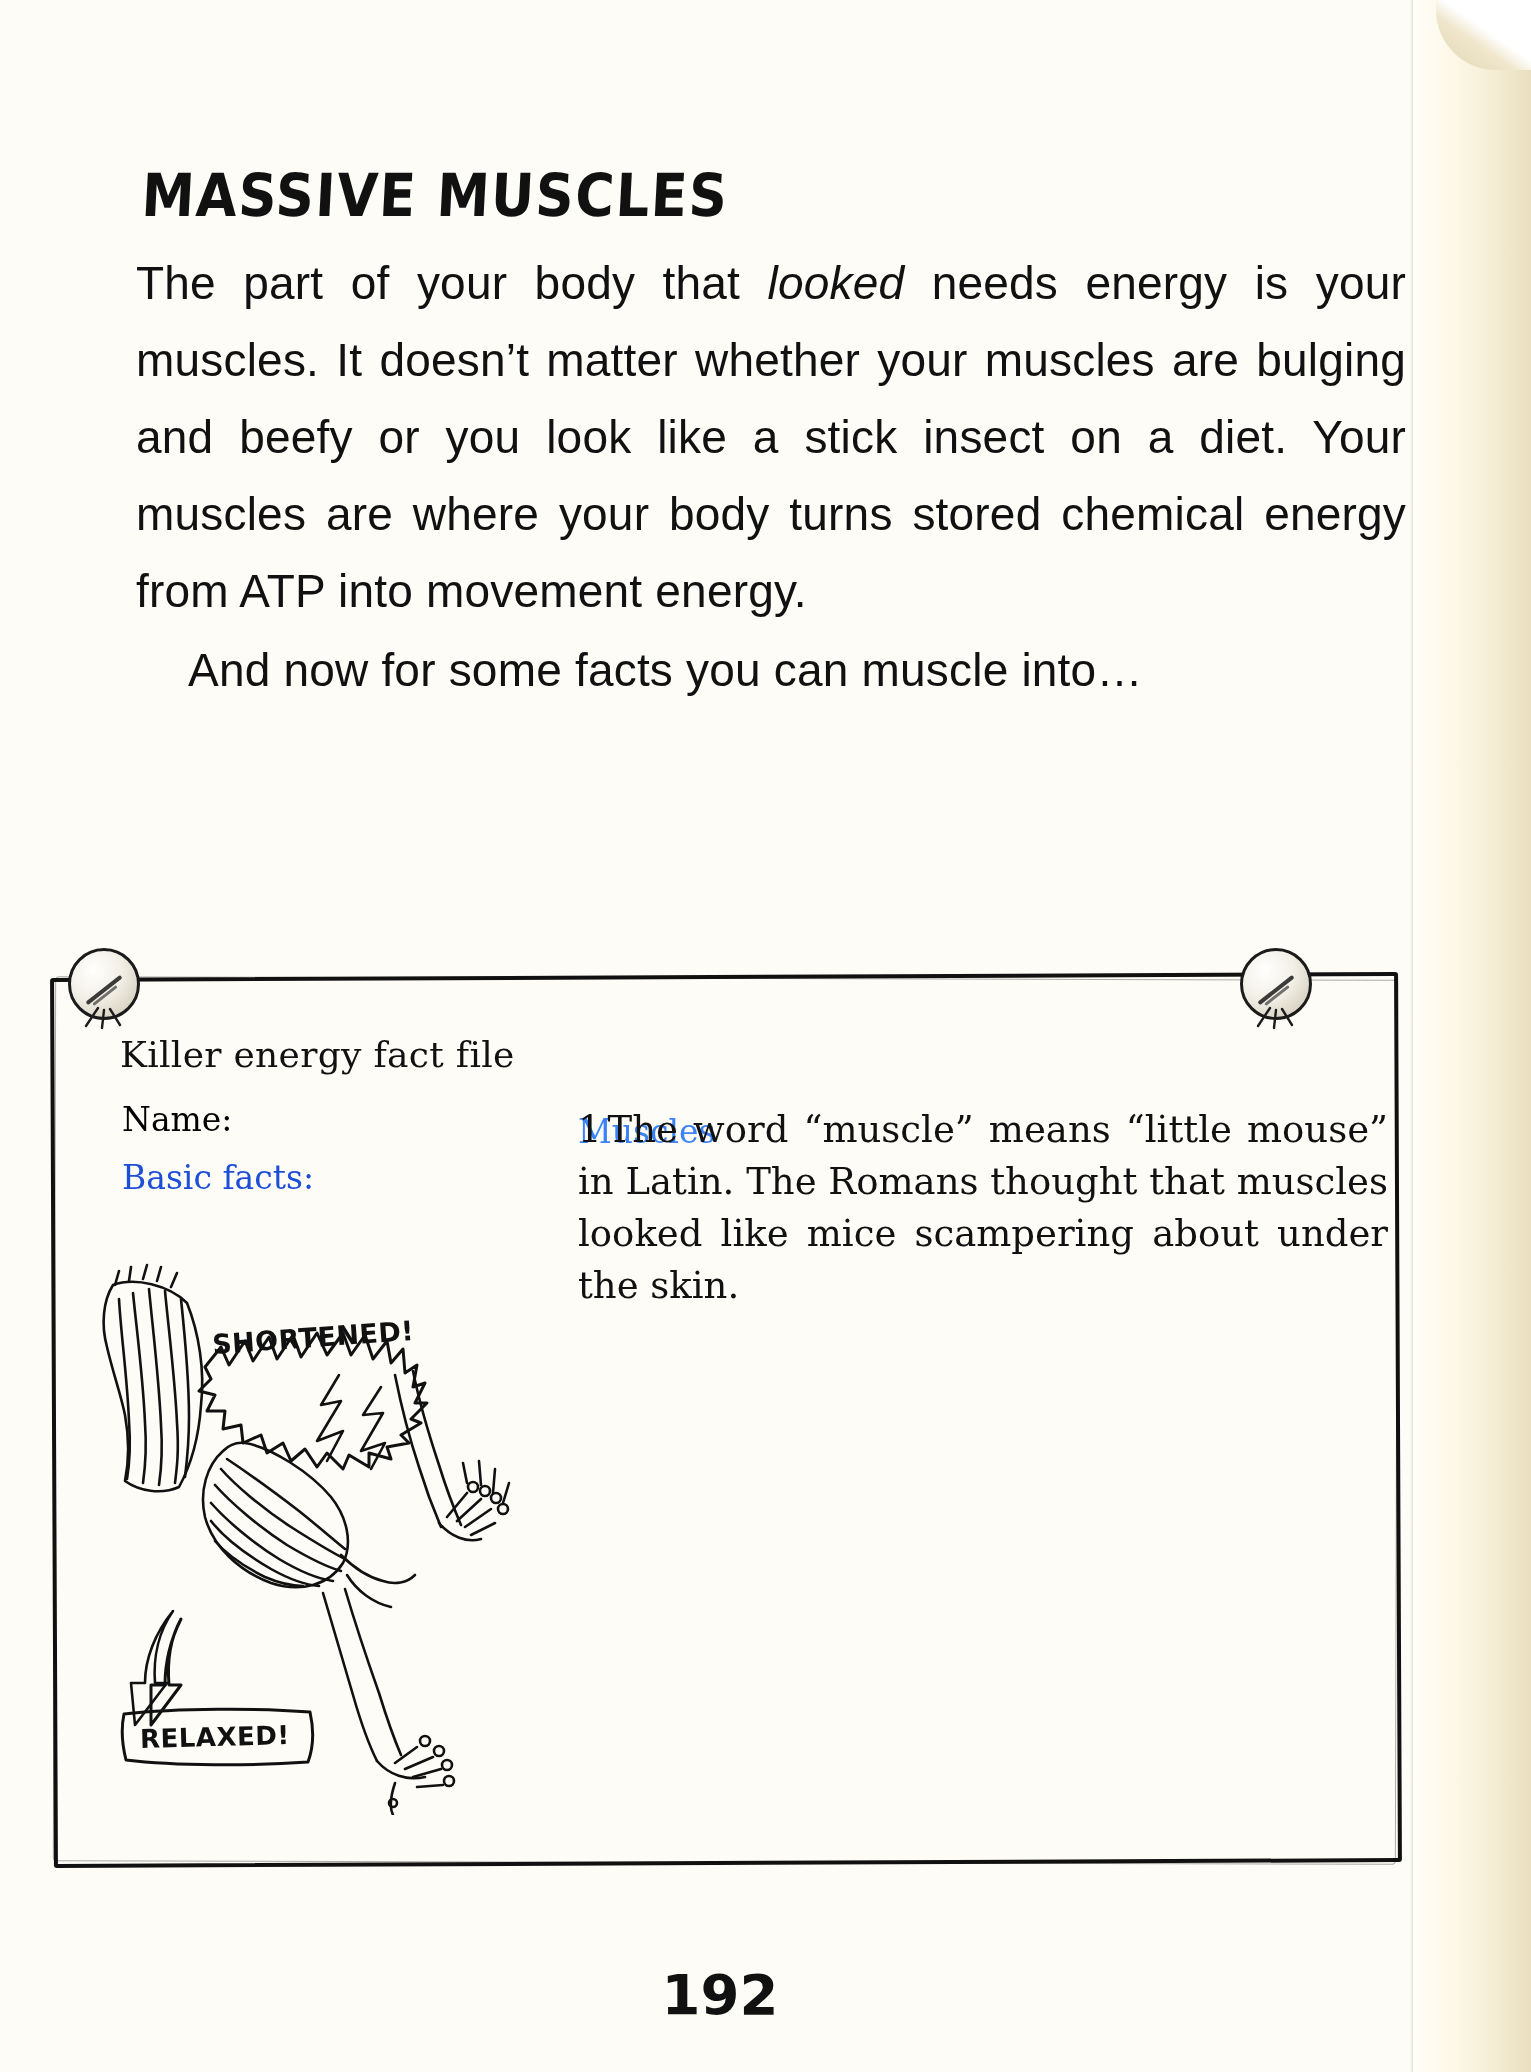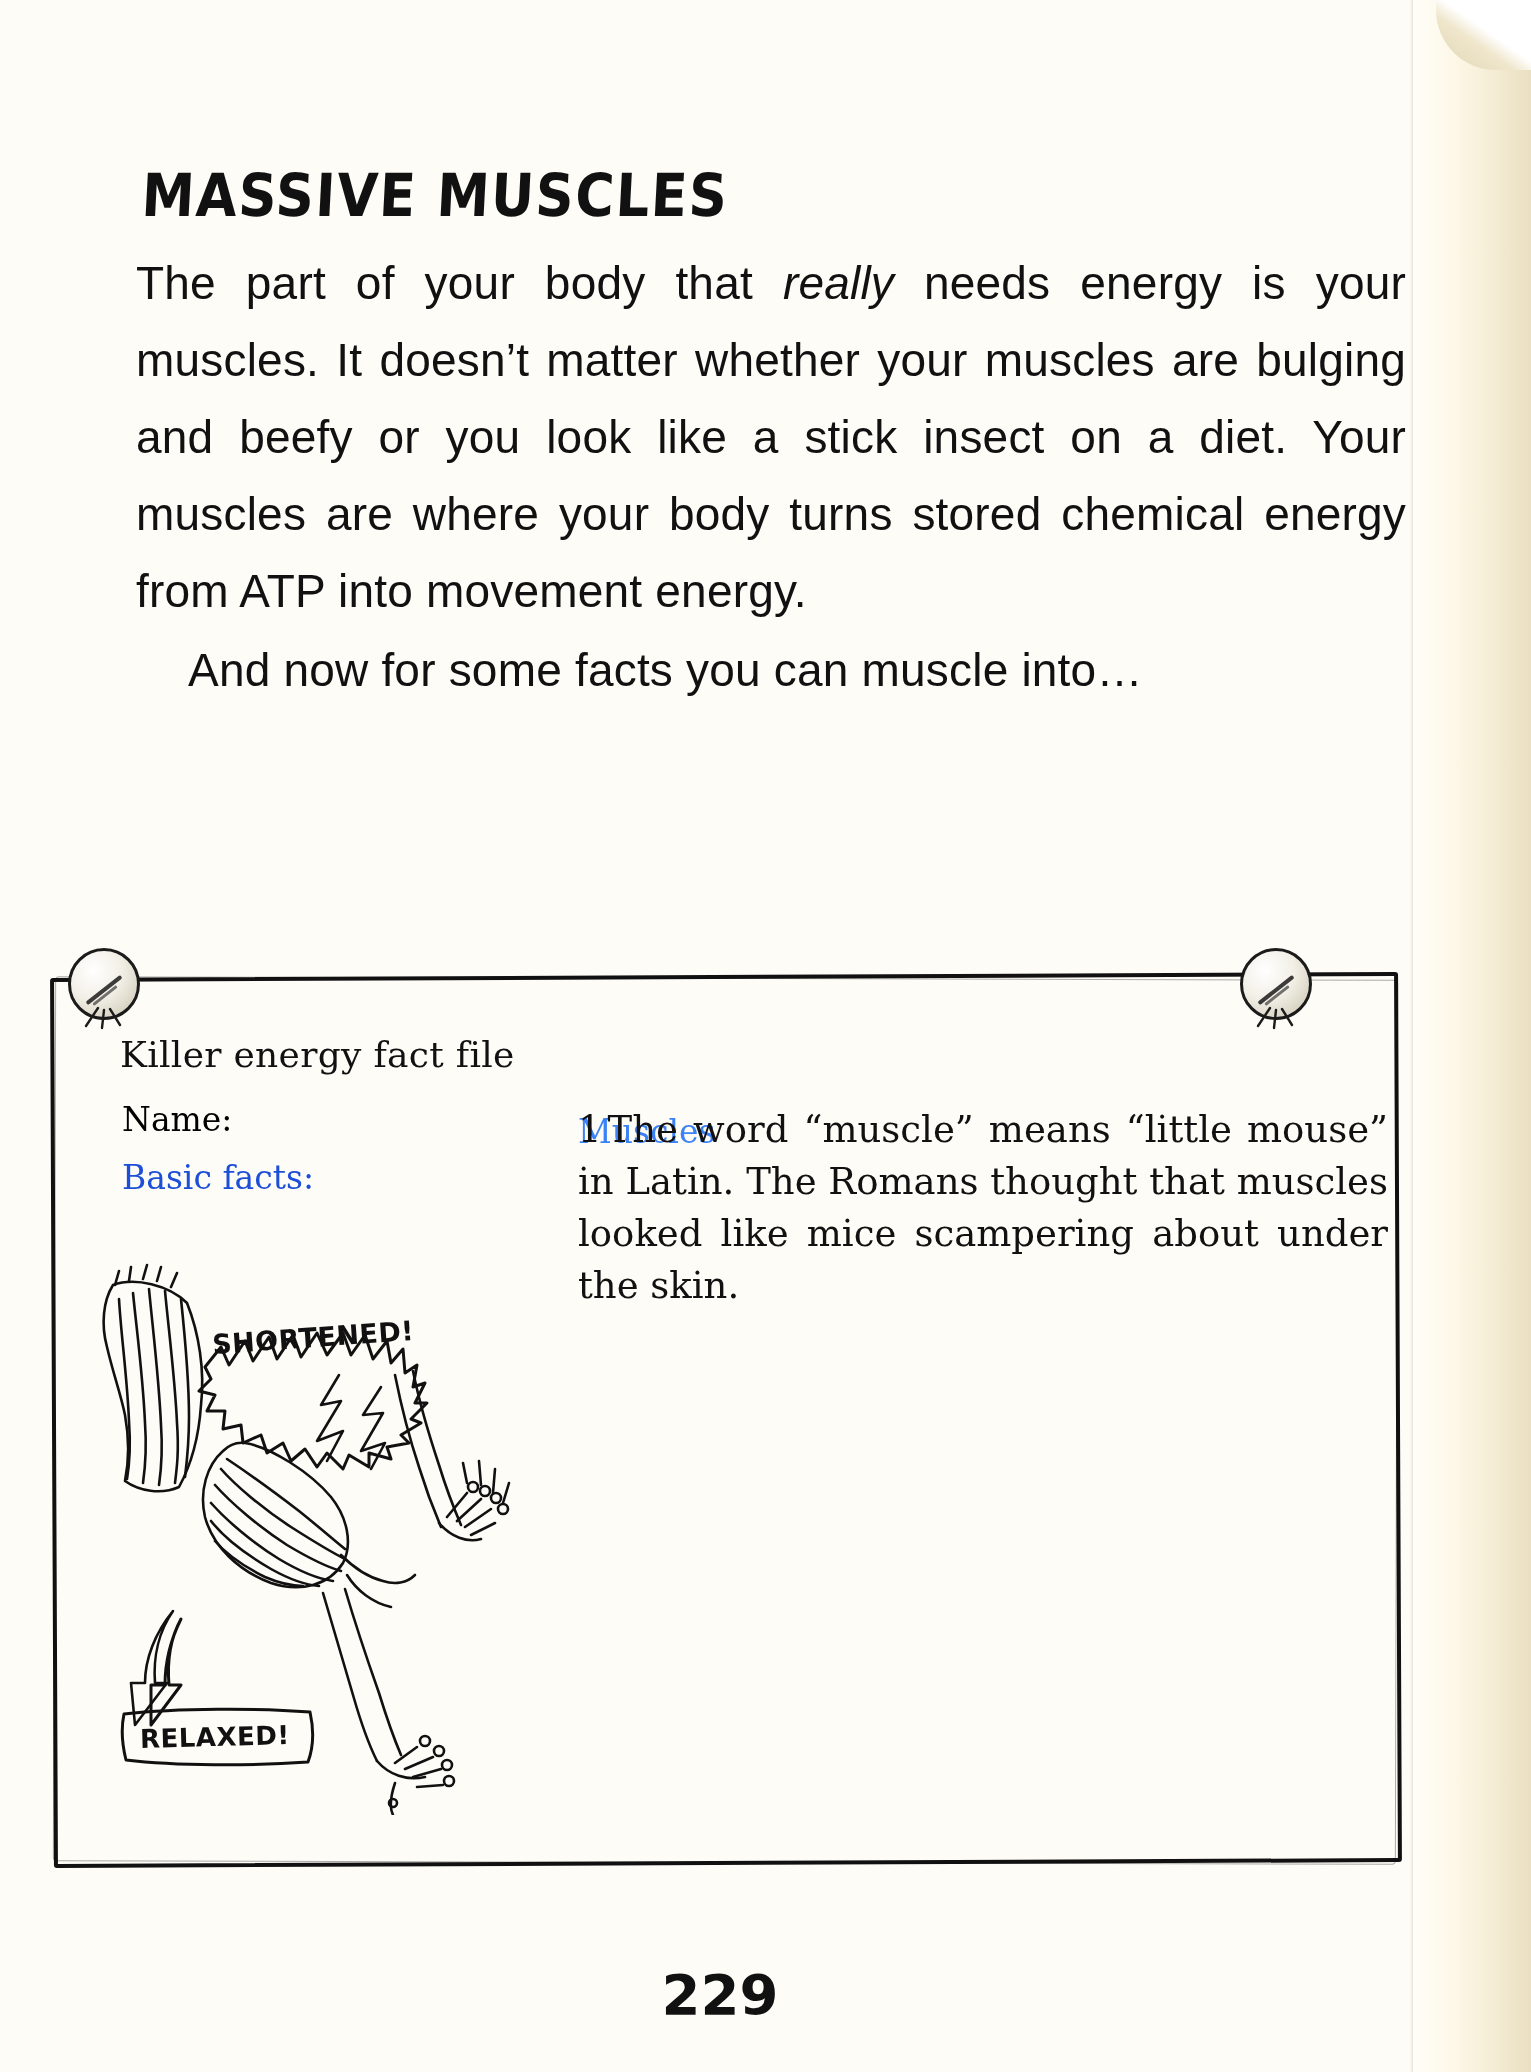--- a/index.html
+++ b/index.html
@@ -252,21 +252,21 @@
   <div class="gutter"></div>
   <div class="gutter-edge"></div>
   <div class="corner-curl"></div>
 </div>
 
 <div class="content">
 
   <h1 class="title">MASSIVE MUSCLES</h1>
 
   <div class="body-text">
-    <p><span>The part of your body that </span><em>really</em><span> needs energy is your muscles. It doesn’t matter whether your muscles are bulging and beefy or you look like a stick insect on a diet. Your muscles are where your body turns stored chemical energy from ATP into movement energy.</span></p>
+    <p><span>The part of your body that </span><em>looked</em><span> needs energy is your muscles. It doesn’t matter whether your muscles are bulging and beefy or you look like a stick insect on a diet. Your muscles are where your body turns stored chemical energy from ATP into movement energy.</span></p>
     <p class="p2">And now for some facts you can muscle into…</p>
   </div>
 
   <div class="factbox">
     <div class="factbox-border"></div>
     <div class="factbox-border2"></div>
   </div>
 
   <div class="pin pin-left">
     <div class="head"></div>
@@ -367,15 +367,15 @@
     </svg>
   </div>
 
   <div class="shortened-label">SHORTENED!</div>
 
   <svg class="relaxed-box" style="position:absolute;left:118px;top:1700px;" width="200" height="70" viewBox="0 0 200 70">
     <path d="M6 14 C60 8 140 8 192 12 C196 30 196 46 190 62 C132 66 58 66 8 60 C4 44 3 28 6 14 Z" fill="none" stroke="#111" stroke-width="3" stroke-linejoin="round"></path>
   </svg>
   <div class="relaxed-label">RELAXED!</div>
 
-  <div class="page-number">229</div>
+  <div class="page-number">192</div>
 
 </div>
 
 </body></html>

